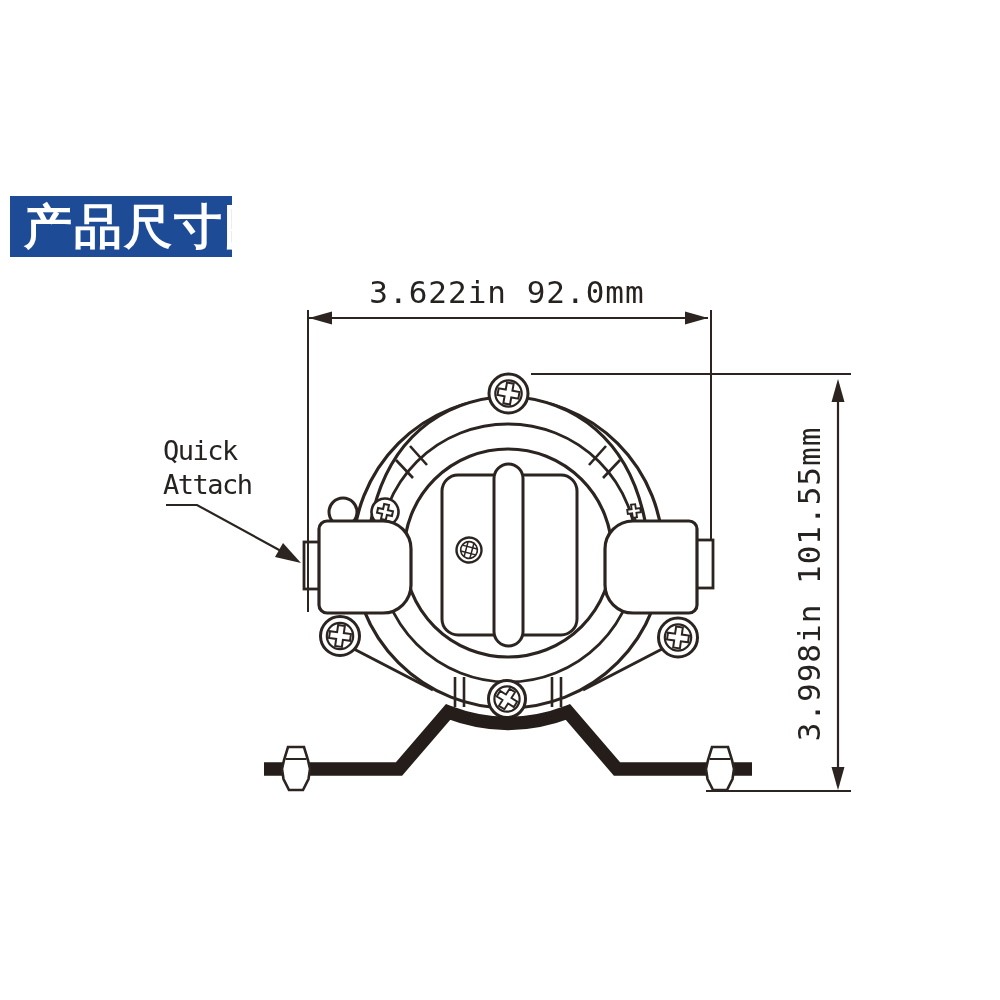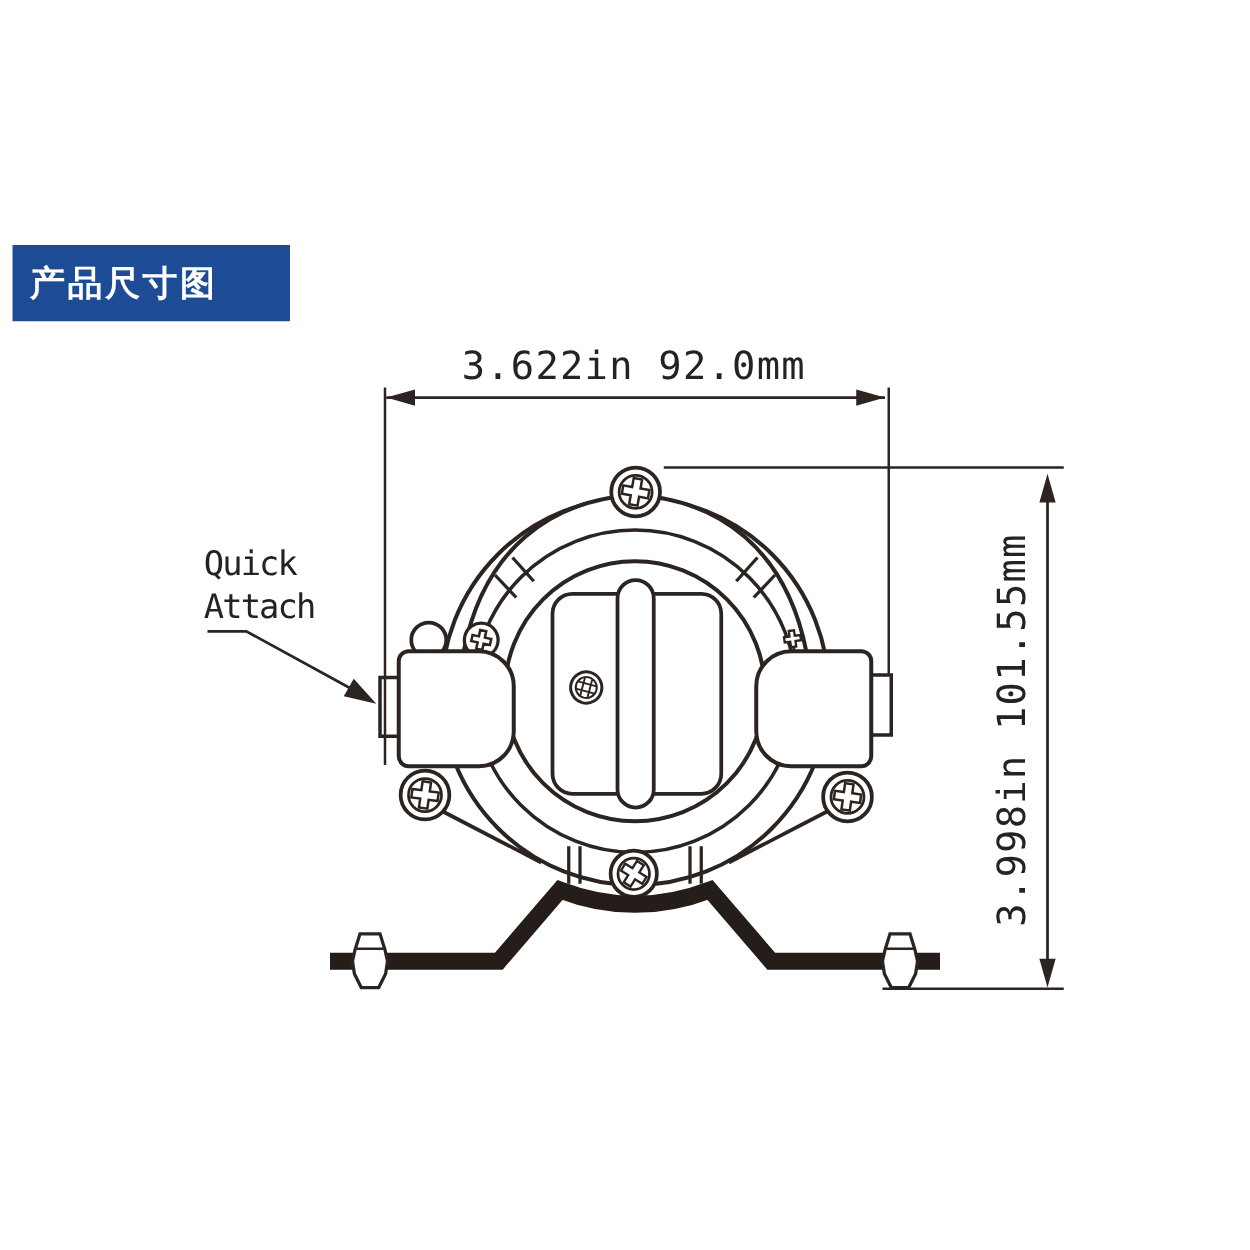--- a/index.html
+++ b/index.html
@@ -1,21 +1,21 @@
 <!DOCTYPE html>
 <html><head>
 <meta charset="utf-8">
 <style>
   html,body{margin:0;padding:0;background:#fff;}
   .stage{position:relative;width:1000px;height:1000px;background:#ffffff;overflow:hidden;
          font-family:"DejaVu Sans Mono","Liberation Mono",monospace;}
   .title-badge{position:absolute;left:10px;top:196px;width:222px;height:61px;
          background:#1d4b96;display:flex;align-items:center;padding-left:14px;box-sizing:border-box;}
   .title-badge span{color:#ffffff;font-family:Liberation Mono, monospace;
-         font-weight:bold;font-size:28px;letter-spacing:2px;white-space:nowrap;}
+         font-weight:bold;font-size:48px;letter-spacing:2px;white-space:nowrap;}
   svg{position:absolute;left:0;top:0;}
   svg text{font-family:"DejaVu Sans Mono","Liberation Mono",monospace;fill:#262220;}
   .dim-text{font-size:31px;letter-spacing:1px;}
   .callout-text{font-size:27px;letter-spacing:-1.5px;}
 </style>
 </head>
 <body>
 
 <div class="stage">
 

